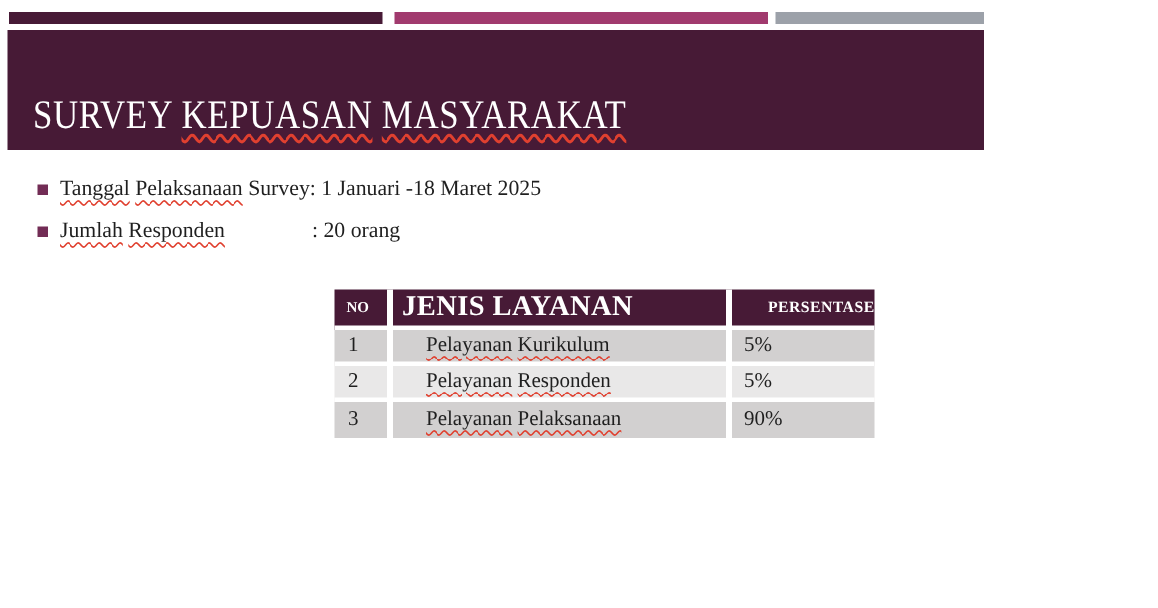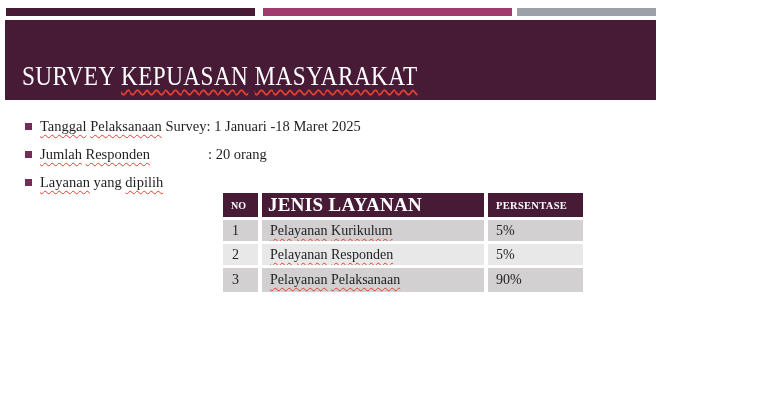--- a/index.html
+++ b/index.html
@@ -45,23 +45,23 @@
     background:var(--maroon); color:#fff; font-weight:bold; height:23px;
     border-bottom:3px solid #fff;
   }
   .stable th:not(:last-child), .stable td:not(:last-child){border-right:4px solid #fff;}
   .stable tbody td{height:24px; font-size:14px;}
   .stable tbody tr:not(:last-child) td{border-bottom:3px solid #fff;}
   .r-dark td{background:var(--row-dark);}
   .r-light td{background:var(--row-light);}
   .c-no{width:39px; padding-left:8px; font-size:10px;}
   .c-jenis{width:226px; padding-left:6px; font-size:19px; letter-spacing:.3px;}
-  .c-pers{width:95px; padding-left:8px; font-size:10.5px; letter-spacing:.3px;}
+  .c-pers{width:95px; padding-left:24px; font-size:10.5px; letter-spacing:.3px;}
   .stable td:nth-child(1){padding-left:9px;}
-  .stable td:nth-child(2){padding-left:8px;}
+  .stable td:nth-child(2){padding-left:22px;}
   .stable td:nth-child(3){padding-left:8px;}
 </style>
 </head>
 <body>
 
 <div class="slide">
 
   <div class="topbar bar1"></div>
   <div class="topbar bar2"></div>
   <div class="topbar bar3"></div>
@@ -75,24 +75,20 @@
     <div class="bullet">
       <span class="bmark"></span>
       <div class="btext"><span class="sq">Tanggal</span> <span class="sq">Pelaksanaan</span><span> Survey: 1 Januari -18 Maret 2025</span></div>
     </div>
 
     <div class="bullet">
       <span class="bmark"></span>
       <div class="btext"><span class="b2label"><span class="sq">Jumlah</span> <span class="sq">Responden</span></span><span>: 20 orang</span></div>
     </div>
 
-    <div class="bullet">
-      <span class="bmark"></span>
-      <div class="btext"><span class="sq">Layanan</span><span> yang </span><span class="sq">dipilih</span></div>
-    </div>
 
   </div>
 
   <table class="stable">
     <thead>
       <tr>
         <th class="c-no">NO</th>
         <th class="c-jenis">JENIS LAYANAN</th>
         <th class="c-pers">PERSENTASE</th>
       </tr>

